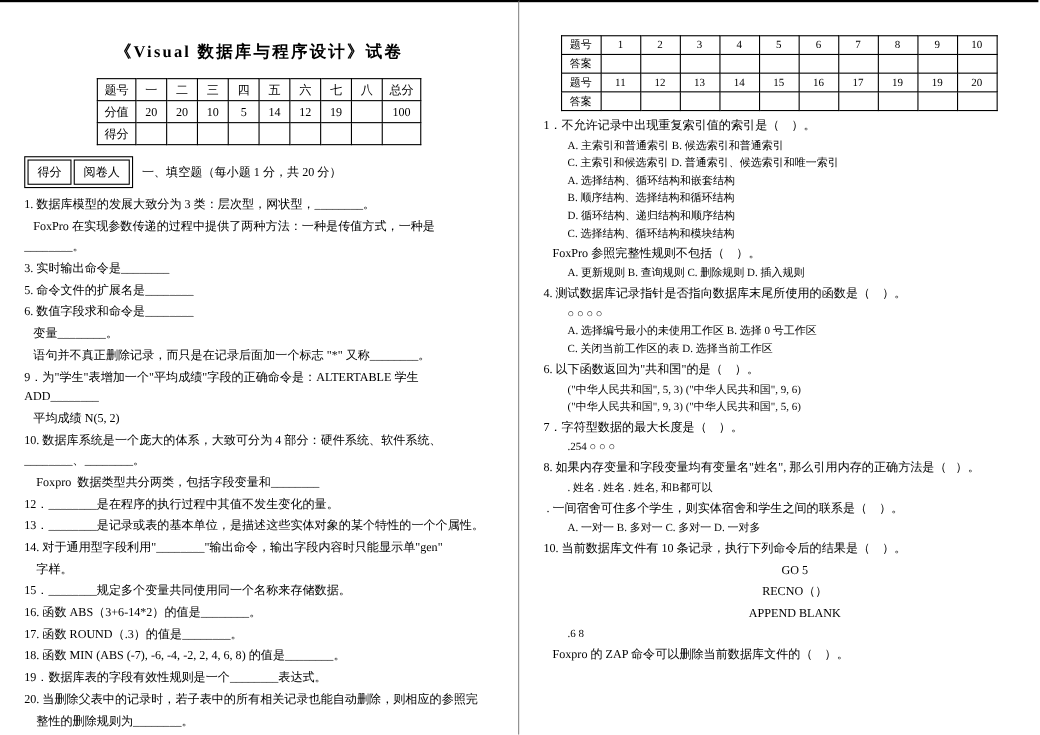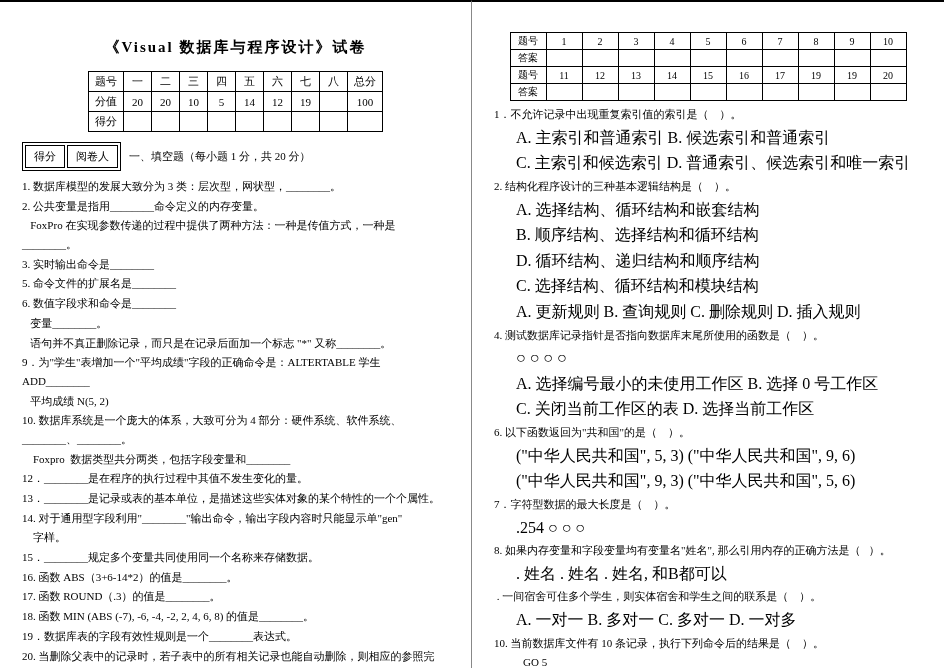--- a/index.html
+++ b/index.html
@@ -70,22 +70,22 @@
     margin: 0 auto 4px auto;
   }
   table.ans td, table.ans th {
     border: 1px solid #000;
     font-size: 10px;
     text-align: center;
     width: 36px;
     height: 16px;
     font-weight: normal;
   }
-  .indent { padding-left: 18px; }
-  .opts { padding-left: 22px; font-size: 16px; line-height:1.6; }
+  .indent { padding-left: 18px; text-align: center; }
+  .opts { padding-left: 22px; font-size: 10px; line-height:1.6; }
 </style>
 </head>
 <body>
 
 <div class="sheet">
 
   <div class="col col-left">
 
     <div class="title">《Visual 数据库与程序设计》试卷</div>
 
@@ -136,21 +136,20 @@
             <tr>
         <td>得分</td>
         <td>阅卷人</td>
       </tr>
           </tbody>
         </table>
       <span class="section-title">一、填空题（每小题 1 分，共 20 分）</span>
     </div>
 
     <div class="qline">1. 数据库模型的发展大致分为 3 类：层次型，网状型，________。</div>
-    <div class="qline">2. 公共变量是指用________命令定义的内存变量。</div>
     <div class="qline">   FoxPro 在实现参数传递的过程中提供了两种方法：一种是传值方式，一种是________。</div>
     <div class="qline">3. 实时输出命令是________</div>
     <div class="qline">5. 命令文件的扩展名是________</div>
     <div class="qline">6. 数值字段求和命令是________</div>
     <div class="qline">   变量________。</div>
     <div class="qline">   语句并不真正删除记录，而只是在记录后面加一个标志 "*" 又称________。</div>
     <div class="qline">9．为"学生"表增加一个"平均成绩"字段的正确命令是：ALTERTABLE 学生 ADD________</div>
     <div class="qline">   平均成绩 N(5, 2)</div>
     <div class="qline">10. 数据库系统是一个庞大的体系，大致可分为 4 部分：硬件系统、软件系统、________、________。</div>
     <div class="qline">    Foxpro  数据类型共分两类，包括字段变量和________</div>
@@ -224,26 +223,26 @@
             <td></td>
             <td></td>
       </tr>
     </tbody>
       </table>
 
     <div class="qline">1．不允许记录中出现重复索引值的索引是（    ）。</div>
     <div class="opts">A. 主索引和普通索引                B. 候选索引和普通索引</div>
     <div class="opts">C. 主索引和候选索引                D. 普通索引、候选索引和唯一索引</div>
 
-    <div class="qline">2. 结构化程序设计的三种基本逻辑结构是（    ）。</div>
     <div class="opts">A. 选择结构、循环结构和嵌套结构</div>
     <div class="opts">B. 顺序结构、选择结构和循环结构</div>
     <div class="opts">D. 循环结构、递归结构和顺序结构</div>
     <div class="opts">C. 选择结构、循环结构和模块结构</div>
 
+    <div class="qline">   FoxPro 参照完整性规则不包括（    ）。</div>
     <div class="opts">A. 更新规则     B. 查询规则     C. 删除规则     D. 插入规则</div>
 
     <div class="qline">4. 测试数据库记录指针是否指向数据库末尾所使用的函数是（    ）。</div>
     <div class="opts">     ○         ○         ○         ○</div>
 
     <div class="opts">A. 选择编号最小的未使用工作区             B. 选择 0 号工作区</div>
     <div class="opts">C. 关闭当前工作区的表                     D. 选择当前工作区</div>
 
     <div class="qline">6. 以下函数返回为"共和国"的是（    ）。</div>
     <div class="opts">("中华人民共和国",  5,  3)        ("中华人民共和国", 9, 6)</div>

